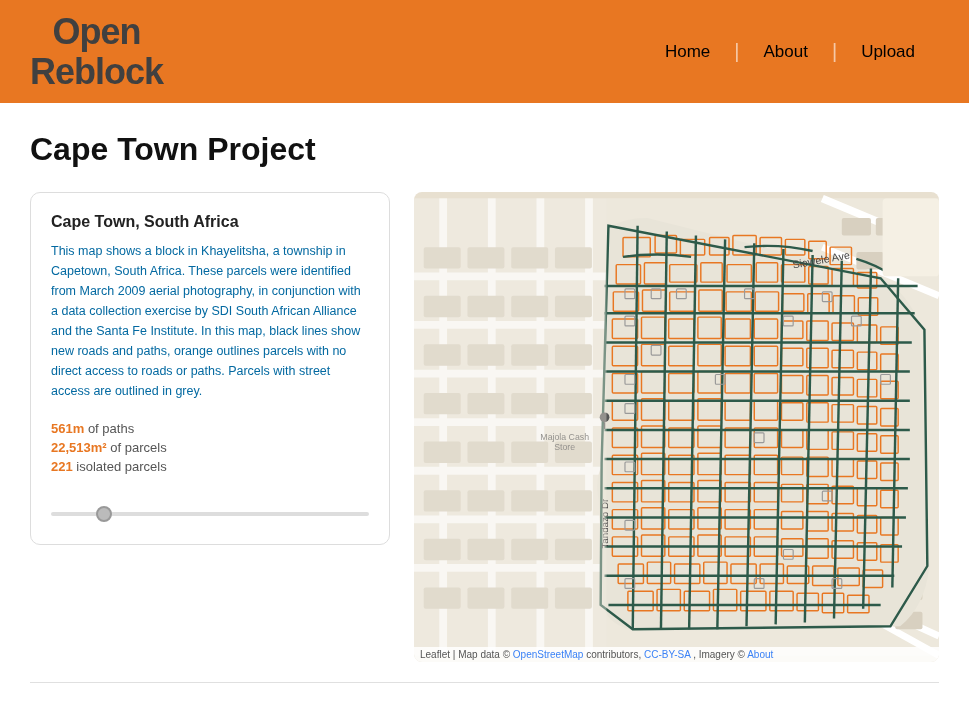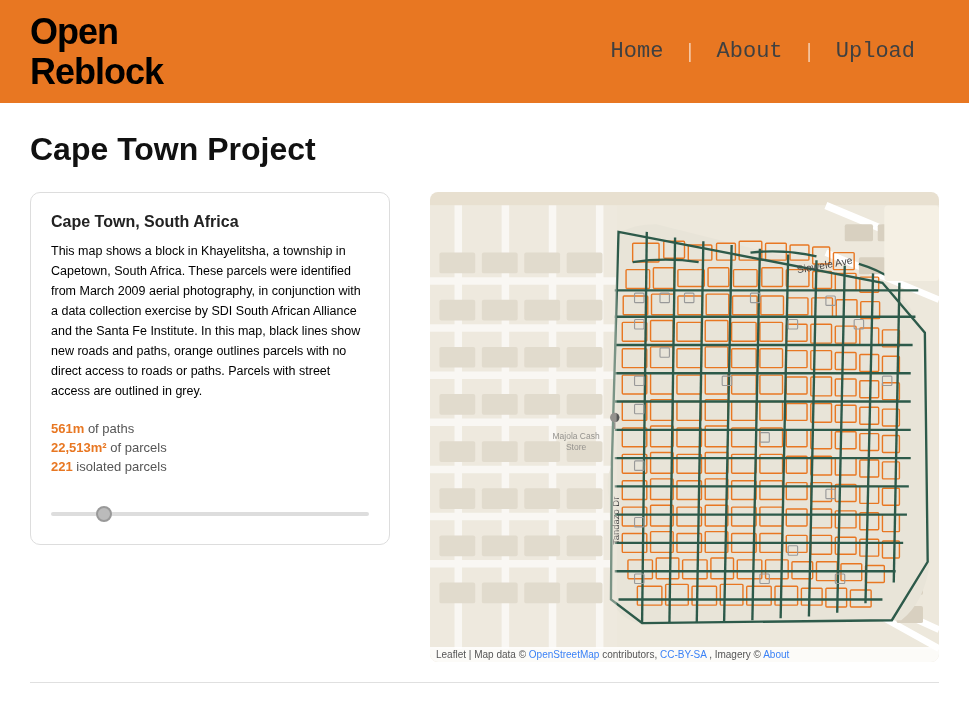--- a/index.html
+++ b/index.html
@@ -9,36 +9,36 @@
     .header {
       background: #E87722;
       padding: 12px 30px;
       display: flex;
       align-items: center;
       justify-content: space-between;
     }
     .logo {
       font-size: 36px;
       font-weight: bold;
-      color: #000000;
+      color: #404040;
       line-height: 1.1;
       letter-spacing: -1px;
+      text-align: center;
     }
     .nav {
       display: flex;
       align-items: center;
       gap: 0;
     }
     .nav-item {
-      color: #404040;
-      font-size: 22px;
+      color: #000000;
+      font-size: 17px;
       text-decoration: none;
       padding: 0 24px;
       cursor: pointer;
-      font-family: Liberation Mono, monospace;
     }
     .nav-divider {
       color: #fff;
       opacity: 0.6;
       font-size: 20px;
     }
 
     
     .page-content {
       padding: 28px 30px 20px 30px;
@@ -46,21 +46,21 @@
     .page-title {
       font-size: 32px;
       font-weight: bold;
       color: #111;
       margin-bottom: 24px;
     }
 
     
     .main-layout {
       display: flex;
-      gap: 40px;
+      gap: 24px;
       align-items: flex-start;
     }
 
     
     .sidebar-card {
       background: #fff;
       border: 1px solid #ddd;
       border-radius: 10px;
       padding: 20px;
       width: 360px;
@@ -68,21 +68,21 @@
       flex-shrink: 0;
     }
     .card-title {
       font-size: 16px;
       font-weight: bold;
       color: #222;
       margin-bottom: 10px;
     }
     .card-description {
       font-size: 12.5px;
-      color: #000000;
+      color: #0369a1;
       line-height: 1.6;
       margin-bottom: 20px;
     }
     .stats-block {
       margin-bottom: 24px;
     }
     .stat-line {
       font-size: 13px;
       color: #555;
       margin-bottom: 4px;

